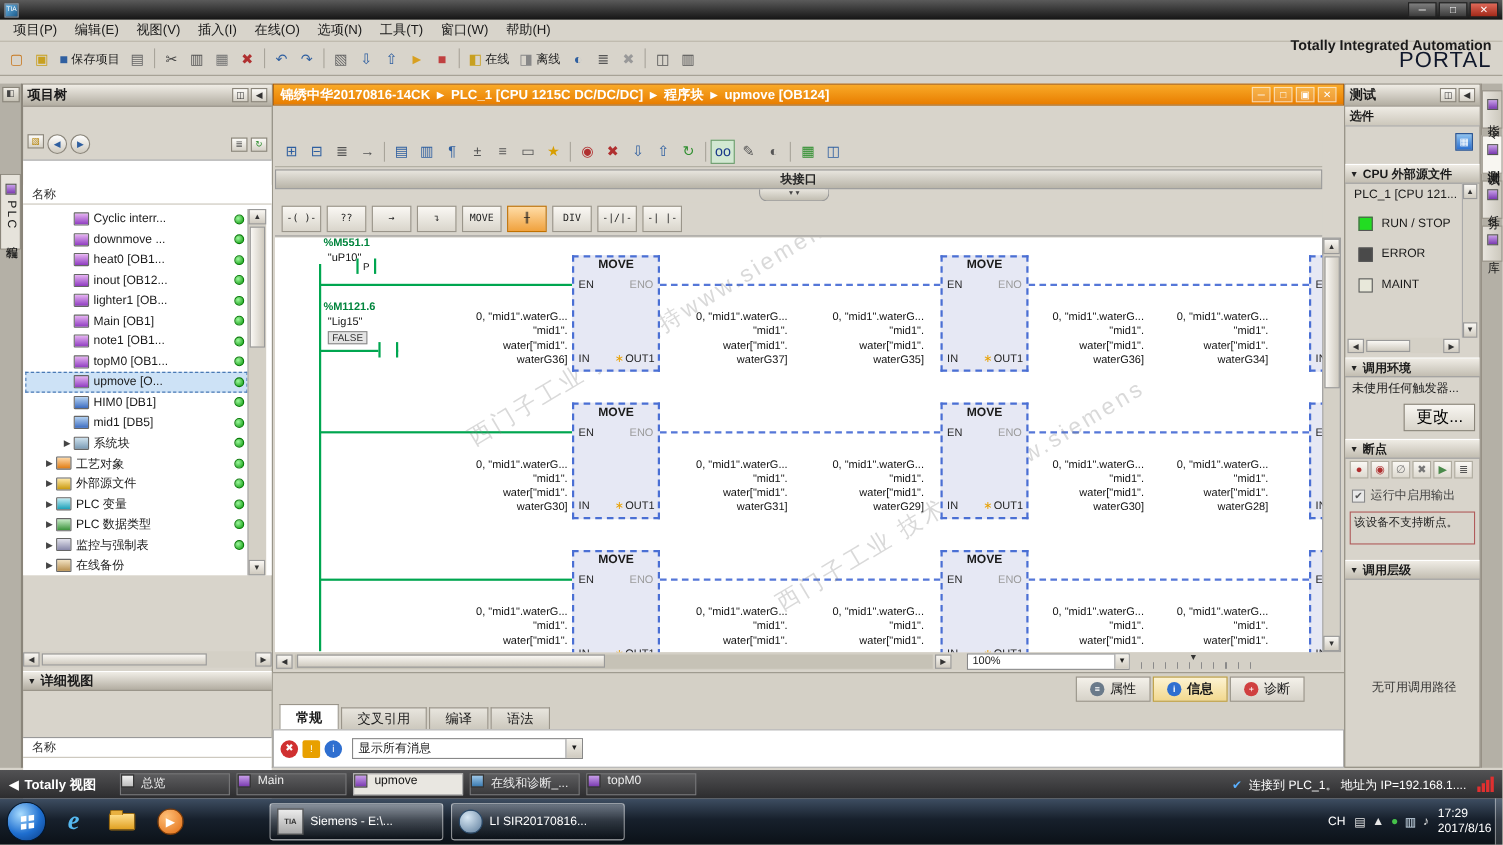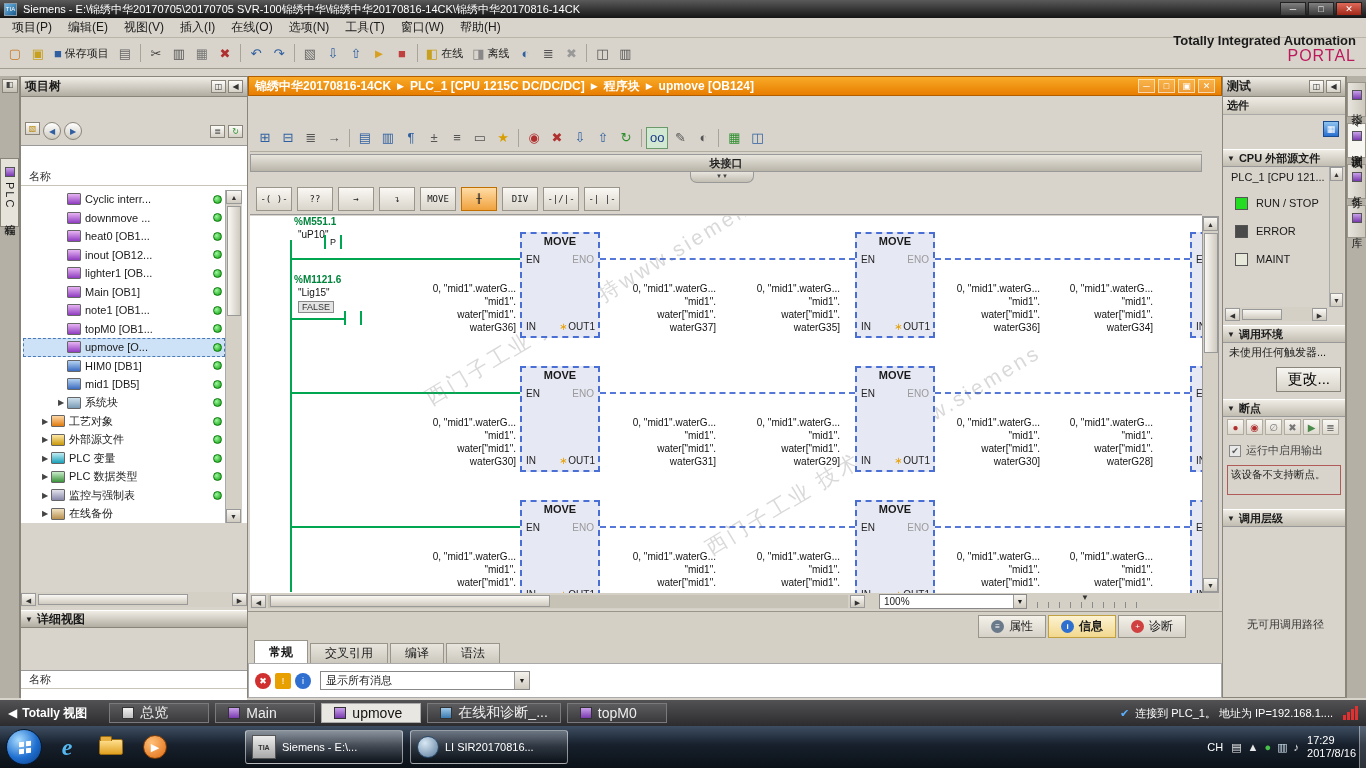--- a/index.html
+++ b/index.html
@@ -15,21 +15,21 @@
 #menubar{position:absolute;left:0;top:18px;width:1366px;height:20px;background:#d8d4cb;border-bottom:1px solid #bab5a9;display:flex;align-items:center;padding-left:4px}
 .menu-item{padding:2px 8px}
 #toolbar{position:absolute;left:0;top:38px;width:1140px;height:30px;display:flex;align-items:center;gap:1px;padding-left:4px}
 .tile{height:22px;min-width:22px;display:inline-flex;align-items:center;justify-content:center;gap:3px;padding:0 3px;border:1px solid transparent}
 .tile .glyph{font-size:13px;line-height:1}
 .tile .tlabel{font-size:11px;color:#222}
 .tile.active{background:#d2e8d2;border-color:#6a9a6a}
 .tsep{width:1px;height:18px;background:#a8a49a;margin:0 3px;flex:none}
 #brand{position:absolute;right:10px;top:33px;text-align:right;line-height:15px}
 #brand .b1{font-size:13px;font-weight:bold;color:#1a1a1a}
-#brand .b2{font-size:16px;color:#be185d;letter-spacing:1px}
+#brand .b2{font-size:20px;color:#0f172a;letter-spacing:1px}
 #toolbar-underline{position:absolute;left:0;top:68px;width:1366px;height:1px;background:#a29d91}
 
 
 #leftstrip{position:absolute;left:0;top:76px;width:20px;height:622px;background:#b4b0a6;border-right:1px solid #8a857a}
 .lsic{width:16px;height:14px;margin:3px auto;background:linear-gradient(#f0ede6,#c4c0b4);border:1px solid #8a857a;font-size:8px;text-align:center;color:#444}
 .vtabL{position:absolute;left:0;top:82px;width:19px;padding:8px 0;background:#e6e3db;border:1px solid #8a857a;display:flex;flex-direction:column;align-items:center;gap:5px}
 .vticon{width:10px;height:10px;background:linear-gradient(#c9a0ea,#7a3ab0);border:1px solid #555;flex:none}
 .vtlabel{writing-mode:vertical-rl;font-size:11px;letter-spacing:2px;white-space:nowrap}
 
 
@@ -148,21 +148,21 @@
 #hier-text{position:absolute;left:24px;top:540px;font-size:11px;color:#333;white-space:nowrap}
 
 
 #rightstrip{position:absolute;left:1346px;top:76px;width:20px;height:622px;background:#b4b0a6;border-left:1px solid #8a857a}
 .vtab{width:19px;margin:6px 0 0 0;padding:7px 0;background:linear-gradient(90deg,#e8e5de,#ccc8bd);border:1px solid #9a958a;display:flex;flex-direction:column;align-items:center;gap:5px}
 .vtab.active{background:#f8f6f1;font-weight:bold}
 
 
 #portalbar{position:absolute;left:0;top:700px;width:1366px;height:26px;background:linear-gradient(#525254,#2c2c2e);display:flex;align-items:center;gap:6px;padding:0 8px;color:#fff}
 #pb-back{display:flex;align-items:center;gap:5px;font-weight:bold;margin-right:16px}
-.pbtn{height:20px;display:flex;align-items:center;gap:6px;padding:0 12px;background:linear-gradient(#5c5c5e,#3a3a3c);border:1px solid #7a7a7c;font-size:14px;color:#eee;min-width:100px}
+.pbtn{height:20px;display:flex;align-items:flex-start;gap:6px;padding:0 0;background:linear-gradient(#5c5c5e,#3a3a3c);border:1px solid #7a7a7c;font-size:11px;color:#eee;min-width:100px}
 .pbtn.active{background:#e9e7e1;color:#111;border-color:#aaa}
 .pbic{width:12px;height:12px;flex:none;border:1px solid #333}
 .pbic.overview{background:linear-gradient(#f2f2f2,#bdbdbd)}
 .pbic.block{background:linear-gradient(#c9a0ea,#7a3ab0)}
 .pbic.diag{background:linear-gradient(#a0c9ea,#3a7ab0)}
 #pstatus{margin-left:auto;display:flex;align-items:center;gap:6px;font-size:11px}
 #pcheck{color:#5ab0ff;font-weight:bold}
 #pbars{display:flex;align-items:flex-end;gap:1px;margin-left:4px}
 #pbars span{width:3px;background:#e03030;display:inline-block}
 
@@ -180,21 +180,20 @@
 .appico2{width:22px;height:22px;border-radius:50%;background:radial-gradient(circle at 35% 30%,#d8e8f4,#5a7a9a);border:1px solid #2a4a6a;flex:none}
 #tray{position:absolute;right:10px;top:0;height:42px;display:flex;align-items:center;gap:8px;color:#fff;font-size:11px}
 #clock{text-align:left;font-size:11px;line-height:13px}
 #sliver{position:absolute;right:0;top:0;width:7px;height:42px;background:rgba(255,255,255,.14);border-left:1px solid rgba(255,255,255,.4)}
 </style>
 </head>
 <body>
 
 <div id="titlebar">
   <span class="tia-appicon">TIA</span>
-  <span>Siemens  -  E:\锦绣中华20170705\20170705 SVR-100锦绣中华\锦绣中华20170816-14CK\锦绣中华20170816-14CK</span>
   <div id="win-controls">
     <span class="wc">─</span>
     <span class="wc">□</span>
     <span class="wc close">✕</span>
   </div>
 </div>
 
 <div id="menubar">
     <span class="menu-item">项目(P)</span>
     <span class="menu-item">编辑(E)</span>

